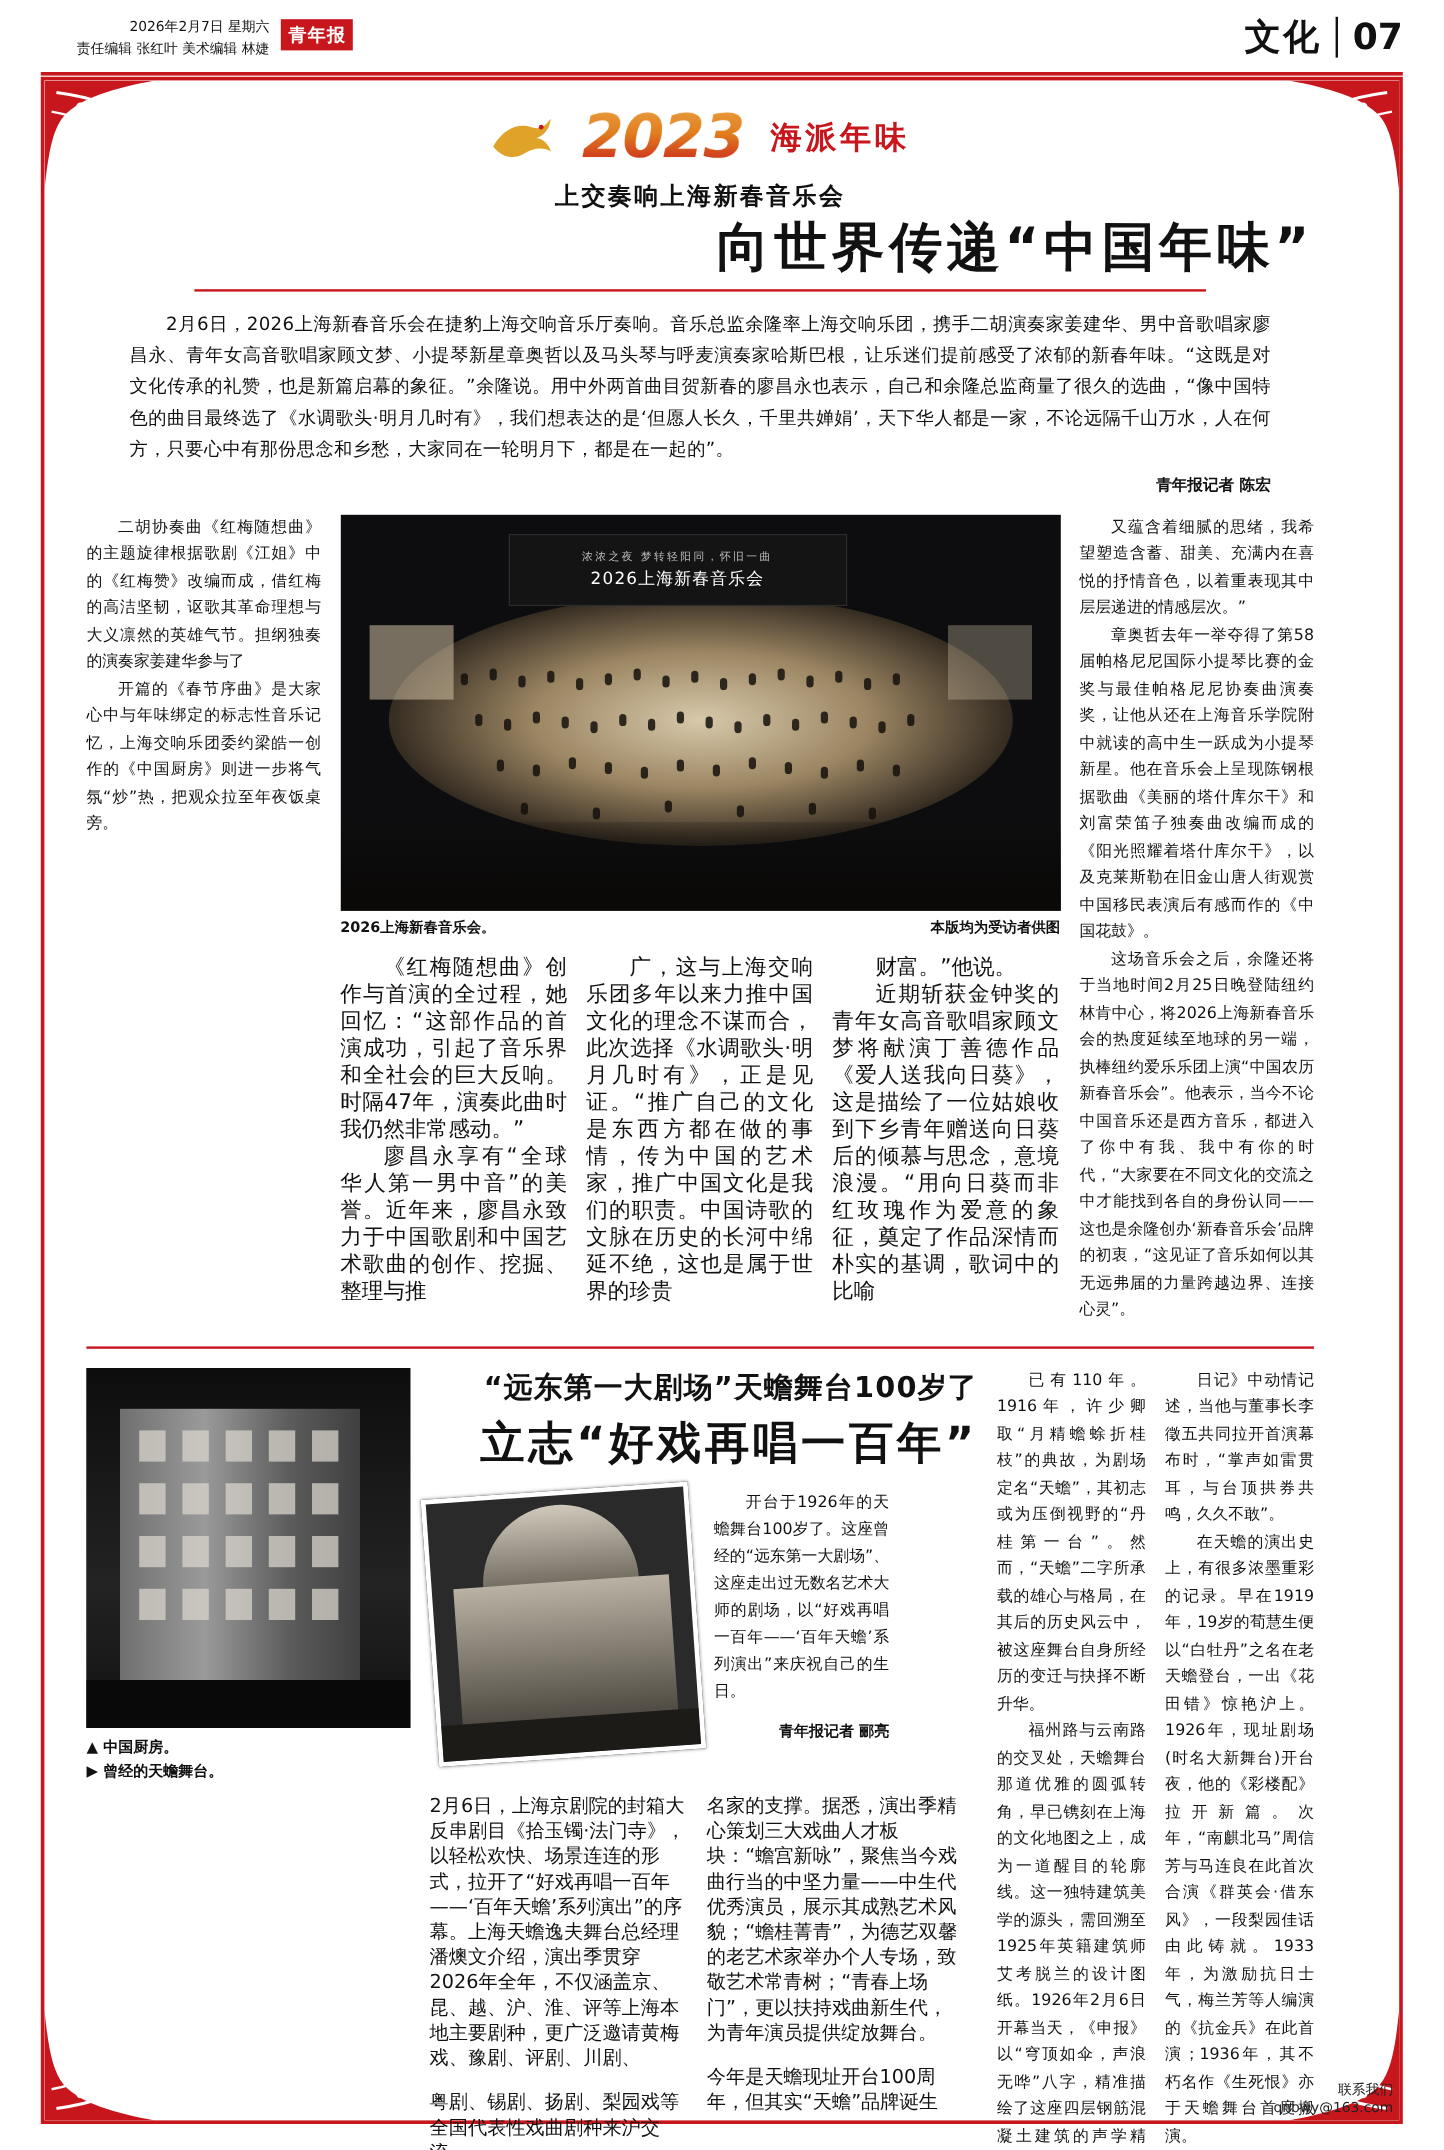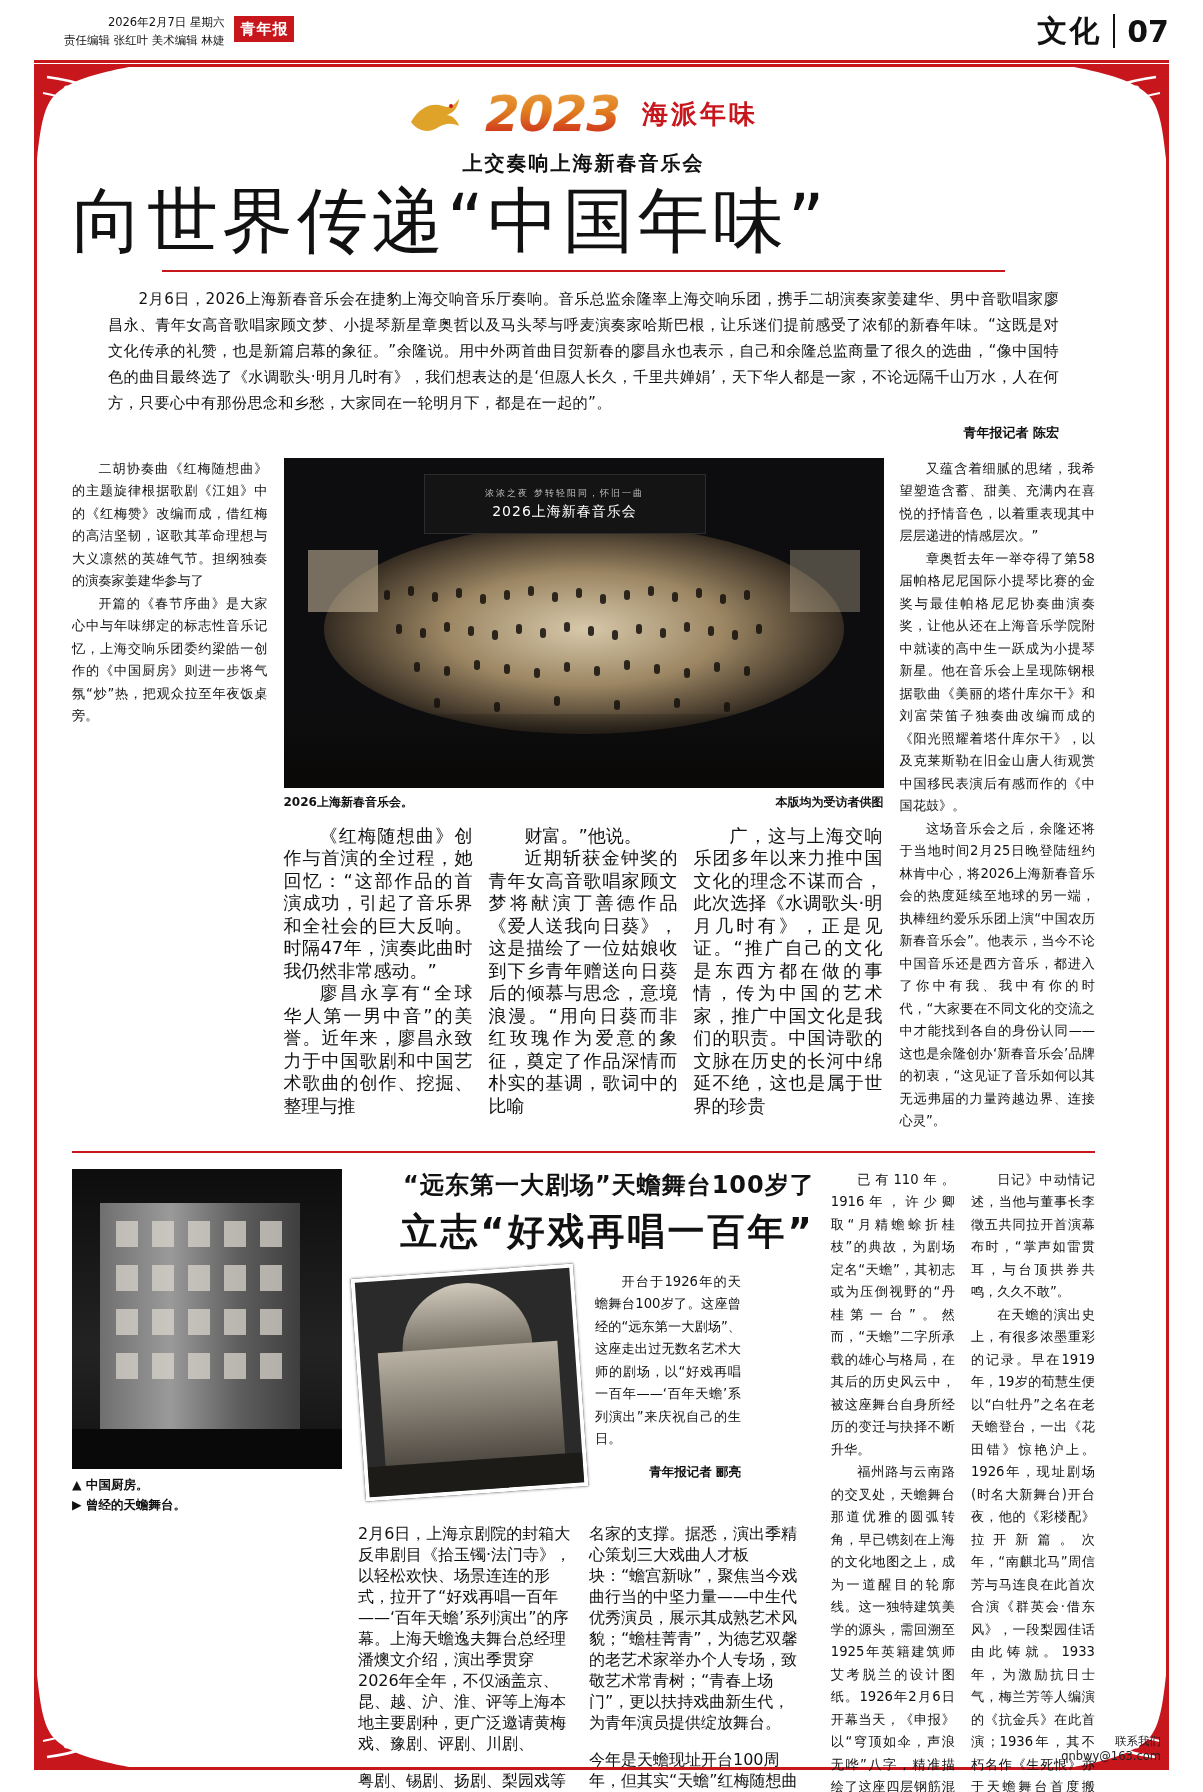--- a/index.html
+++ b/index.html
@@ -62,21 +62,21 @@
     background:linear-gradient(180deg,#f7d154 0%,#e8a021 45%,#c8161d 100%);
     -webkit-background-clip:text;background-clip:text;color:transparent;
     letter-spacing:-1px;
     text-shadow:0 0 1px rgba(200,22,29,.25);
   }
   .banner-tag{font-size:26px;color:#c8161d;font-weight:bold;letter-spacing:3px;}
   .banner-dragon{width:54px;height:40px;}
 
   
   .kicker{text-align:center;font-size:20px;font-weight:bold;letter-spacing:2px;margin:2px 0 6px;}
-  .headline{text-align:left;font-size:71px;font-weight:normal;letter-spacing:4px;line-height:1.08;margin:0 0 4px;}
+  .headline{text-align:right;font-size:44px;font-weight:bold;letter-spacing:4px;line-height:1.08;margin:0 0 4px;}
   .hl-rule{height:2px;background:#c8161d;margin:10px 90px 14px;}
 
   
   .lead{
     font-size:15.2px;line-height:26px;text-align:justify;
     margin:0 36px;letter-spacing:.3px;
   }
   .lead p{margin:0;text-indent:2em;}
   .byline{text-align:right;font-size:13px;font-weight:bold;margin:8px 36px 0;}
 
@@ -319,25 +319,25 @@
           <span>2026上海新春音乐会。</span>
           <span>本版均为受访者供图</span>
         </div>
 
         <div class="center-3">
           <div class="c3">
             <p>《红梅随想曲》创作与首演的全过程，她回忆：“这部作品的首演成功，引起了音乐界和全社会的巨大反响。时隔47年，演奏此曲时我仍然非常感动。”</p>
             <p>廖昌永享有“全球华人第一男中音”的美誉。近年来，廖昌永致力于中国歌剧和中国艺术歌曲的创作、挖掘、整理与推</p>
           </div>
           <div class="c3">
+            <p>广，这与上海交响乐团多年以来力推中国文化的理念不谋而合，此次选择《水调歌头·明月几时有》，正是见证。“推广自己的文化是东西方都在做的事情，传为中国的艺术家，推广中国文化是我们的职责。中国诗歌的文脉在历史的长河中绵延不绝，这也是属于世界的珍贵</p>
+          </div>
+          <div class="c3">
             <p>财富。”他说。</p>
             <p>近期斩获金钟奖的青年女高音歌唱家顾文梦将献演丁善德作品《爱人送我向日葵》，这是描绘了一位姑娘收到下乡青年赠送向日葵后的倾慕与思念，意境浪漫。“用向日葵而非红玫瑰作为爱意的象征，奠定了作品深情而朴实的基调，歌词中的比喻</p>
-          </div>
-          <div class="c3">
-            <p>广，这与上海交响乐团多年以来力推中国文化的理念不谋而合，此次选择《水调歌头·明月几时有》，正是见证。“推广自己的文化是东西方都在做的事情，传为中国的艺术家，推广中国文化是我们的职责。中国诗歌的文脉在历史的长河中绵延不绝，这也是属于世界的珍贵</p>
           </div>
         </div>
       </div>
 
       <div class="right-col">
         <p>又蕴含着细腻的思绪，我希望塑造含蓄、甜美、充满内在喜悦的抒情音色，以着重表现其中层层递进的情感层次。”</p>
         <p>章奥哲去年一举夺得了第58届帕格尼尼国际小提琴比赛的金奖与最佳帕格尼尼协奏曲演奏奖，让他从还在上海音乐学院附中就读的高中生一跃成为小提琴新星。他在音乐会上呈现陈钢根据歌曲《美丽的塔什库尔干》和刘富荣笛子独奏曲改编而成的《阳光照耀着塔什库尔干》，以及克莱斯勒在旧金山唐人街观赏中国移民表演后有感而作的《中国花鼓》。</p>
         <p>这场音乐会之后，余隆还将于当地时间2月25日晚登陆纽约林肯中心，将2026上海新春音乐会的热度延续至地球的另一端，执棒纽约爱乐乐团上演“中国农历新春音乐会”。他表示，当今不论中国音乐还是西方音乐，都进入了你中有我、我中有你的时代，“大家要在不同文化的交流之中才能找到各自的身份认同——这也是余隆创办‘新春音乐会’品牌的初衷，“这见证了音乐如何以其无远弗届的力量跨越边界、连接心灵”。</p>
       </div>
     </div>
@@ -397,21 +397,21 @@
           </div>
         </div>
 
         <div style="display:flex;gap:16px;margin-top:14px;">
           <div class="mc" style="width:215px">
             <p>2月6日，上海京剧院的封箱大反串剧目《拾玉镯·法门寺》，以轻松欢快、场景连连的形式，拉开了“好戏再唱一百年——‘百年天蟾’系列演出”的序幕。上海天蟾逸夫舞台总经理潘燠文介绍，演出季贯穿2026年全年，不仅涵盖京、昆、越、沪、淮、评等上海本地主要剧种，更广泛邀请黄梅戏、豫剧、评剧、川剧、</p>
             <p>粤剧、锡剧、扬剧、梨园戏等全国代表性戏曲剧种来沪交流。</p>
           </div>
           <div class="mc" style="width:215px">
             <p>名家的支撑。据悉，演出季精心策划三大戏曲人才板块：“蟾宫新咏”，聚焦当今戏曲行当的中坚力量——中生代优秀演员，展示其成熟艺术风貌；“蟾桂菁青”，为德艺双馨的老艺术家举办个人专场，致敬艺术常青树；“青春上场门”，更以扶持戏曲新生代，为青年演员提供绽放舞台。</p>
-            <p>今年是天蟾现址开台100周年，但其实“天蟾”红梅随想曲</p>
+            <p>今年是天蟾现址开台100周年，但其实“天蟾”品牌诞生</p>
           </div>
         </div>
       </div>
 
       <div class="lower-right" style="width:125px">
         <p>已有110年。1916年，许少卿取“月精蟾蜍折桂枝”的典故，为剧场定名“天蟾”，其初志或为压倒视野的“丹桂第一台”。然而，“天蟾”二字所承载的雄心与格局，在其后的历史风云中，被这座舞台自身所经历的变迁与抉择不断升华。</p>
         <p>福州路与云南路的交叉处，天蟾舞台那道优雅的圆弧转角，早已镌刻在上海的文化地图之上，成为一道醒目的轮廓线。这一独特建筑美学的源头，需回溯至1925年英籍建筑师艾考脱兰的设计图纸。1926年2月6日开幕当天，《申报》以“穹顶如伞，声浪无哗”八字，精准描绘了这座四层钢筋混凝土建筑的声学精妙。八根钢柱擎起国内首创的两层楼座，3917个座位的规模冠绝远东，扇形观众厅确保视线无一遮挡。而那向前延伸4.5米的半圆形台口，更是将演员眉眼间的戏韵送至观众眼前。方大是一月之的荀慧生在《小留香馆</p>
       </div>
 
       <div class="lower-right" style="width:125px">

